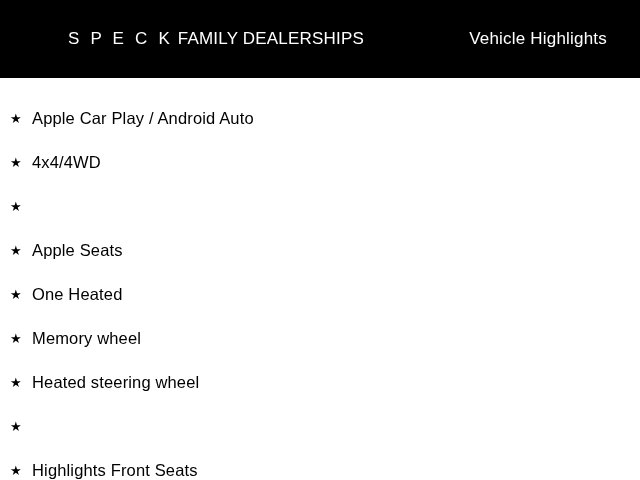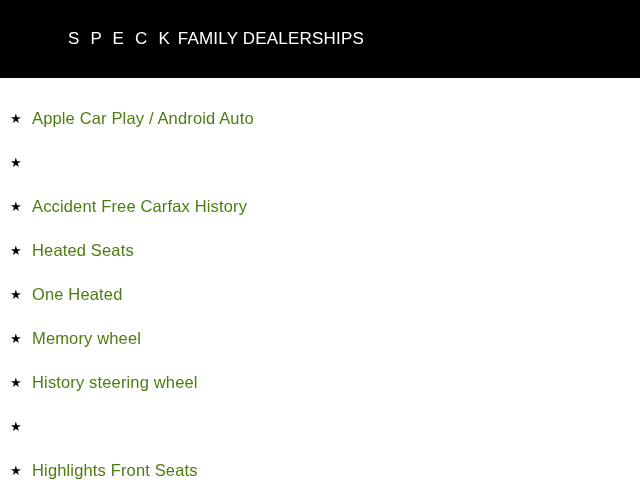--- a/index.html
+++ b/index.html
@@ -61,65 +61,66 @@
   }
   .bullet-star {
     color: #000000;
     font-size: 13px;
     line-height: 1;
     width: 22px;
     flex: 0 0 22px;
     text-align: left;
   }
   .feature-label {
-    color: #4d7c0f;
+    color: #000000;
     font-size: 16.5px;
     letter-spacing: 0.15px;
     white-space: nowrap;
   }
 </style>
 </head>
 <body>
 
 <div class="page">
 
   <div class="header-bar">
     <div class="brand">
       <span class="brand-speck">S P E C K</span>
       <span class="brand-rest">FAMILY DEALERSHIPS</span>
     </div>
+    <div class="header-right">Vehicle Highlights</div>
   </div>
 
   <ul class="features">
     <li class="feature-item">
       <span class="bullet-star">★</span>
       <span class="feature-label">Apple Car Play / Android Auto</span>
     </li>
     <li class="feature-item">
       <span class="bullet-star">★</span>
+      <span class="feature-label">4x4/4WD</span>
     </li>
     <li class="feature-item">
       <span class="bullet-star">★</span>
-      <span class="feature-label">Accident Free Carfax History</span>
     </li>
     <li class="feature-item">
       <span class="bullet-star">★</span>
-      <span class="feature-label">Heated Seats</span>
+      <span class="feature-label">Apple Seats</span>
     </li>
     <li class="feature-item">
       <span class="bullet-star">★</span>
       <span class="feature-label">One Heated</span>
     </li>
     <li class="feature-item">
       <span class="bullet-star">★</span>
       <span class="feature-label">Memory wheel</span>
     </li>
     <li class="feature-item">
       <span class="bullet-star">★</span>
-      <span class="feature-label">History steering wheel</span>
+      <span class="feature-label">Heated steering wheel</span>
     </li>
     <li class="feature-item">
       <span class="bullet-star">★</span>
     </li>
     <li class="feature-item">
       <span class="bullet-star">★</span>
       <span class="feature-label">Highlights Front Seats</span>
     </li>
   </ul>
 

